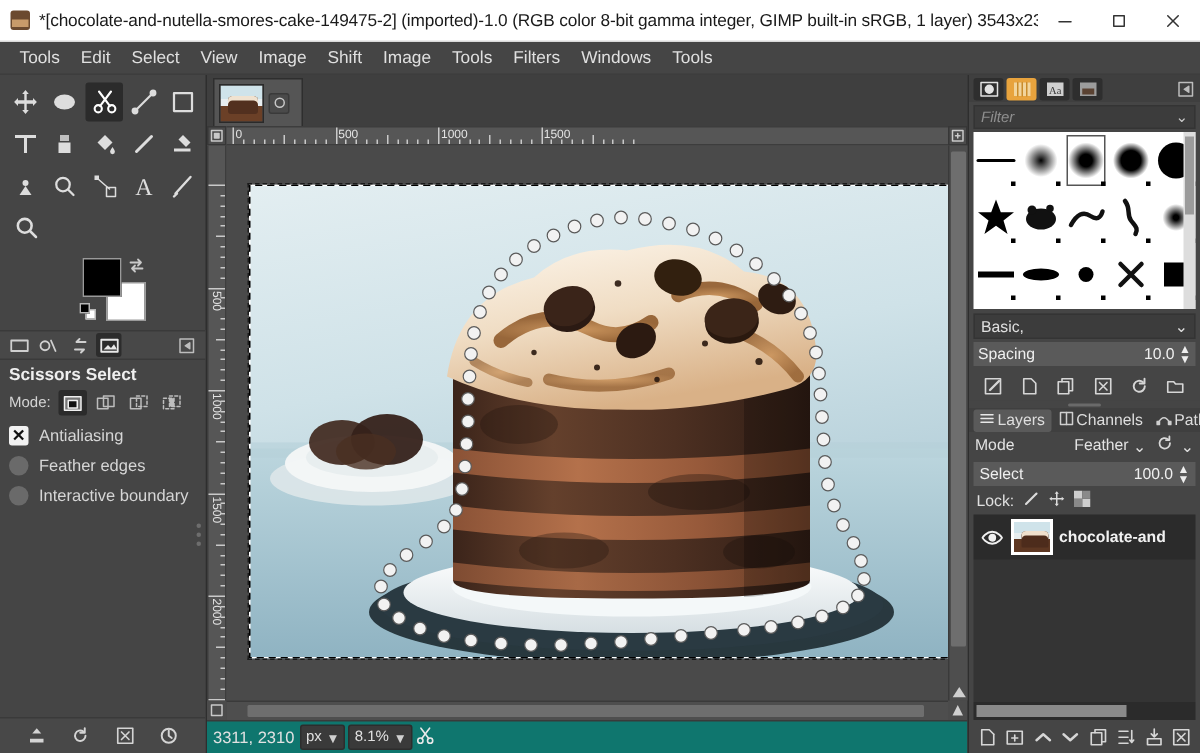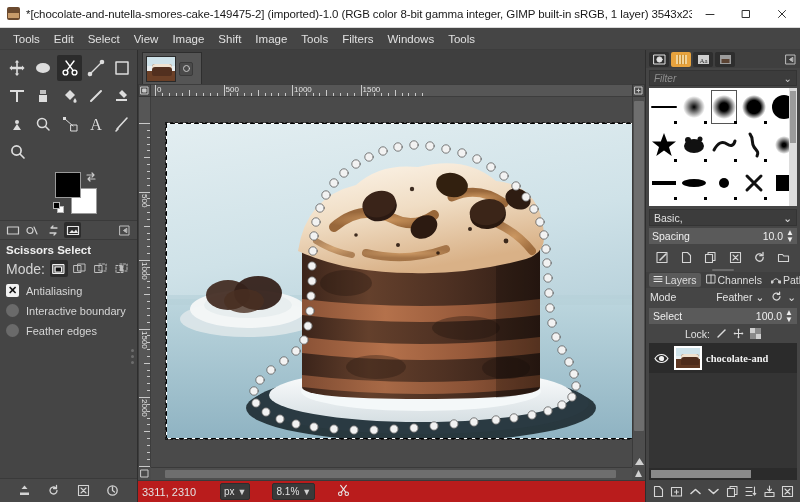--- a/index.html
+++ b/index.html
@@ -83,21 +83,21 @@
     padding: 0 4px; border-top: 1px solid #3a3a3a; border-bottom: 1px solid #3a3a3a;
     background: #484848;
   }
   .dockicons .di { width: 17px; height: 16px; display:flex; align-items:center; justify-content:center;}
   .dockicons .di.sel { background: #2c2c2c; border-radius:2px; }
   .dockicons .spacer { flex: 1; }
 
   .tooloptions { flex: 1; background: #454545; padding: 4px 6px; min-height:0; position:relative;}
   .to-title { font-size: 11.5px; font-weight: bold; color: #efefef; margin-bottom: 4px; }
   .to-moderow { display: flex; align-items: center; gap: 3px; margin-bottom: 7px; }
-  .to-moderow .lbl { font-size: 14px; color: #d4d4d4; margin-right: 2px;}
+  .to-moderow .lbl { font-size: 10px; color: #d4d4d4; margin-right: 2px;}
   .modebtn { width: 19px; height: 17px; display:flex; align-items:center; justify-content:center; border-radius:2px;}
   .modebtn.active { background: #2b2b2b; }
   .chkrow { display:flex; align-items:center; gap:7px; margin-bottom:7px; }
   .chk {
     width: 13px; height: 13px; border-radius: 2px;
     background: #f2f2f2; display:flex; align-items:center; justify-content:center;
     color:#111; font-size:11px; font-weight:bold;
   }
   .chk.off { background: #6a6a6a; border-radius: 50%; }
   .chkrow .ctext { font-size: 11px; color: #d6d6d6; }
@@ -157,21 +157,21 @@
   .vscroll { width:13px; background:#4e4e4e; flex:none; position:relative; border-left:1px solid #3a3a3a;}
   .vscroll .thumbv { position:absolute; left:1px; right:1px; top:4px; height:330px; background:#6e6e6e; border-radius:1px;}
   .vscroll .arr { position:absolute; left:0; right:0; height:12px; display:flex;align-items:center;justify-content:center;}
 
   .hscrollrow { height:13px; display:flex; flex:none; }
   .hscroll { flex:1; background:#4e4e4e; position:relative; border-top:1px solid #3a3a3a;}
   .hscroll .thumbh { position:absolute; top:2px; bottom:2px; left:14px; right:16px; background:#6e6e6e; border-radius:1px;}
   .navbtn { width:13px; background:#4b4b4b; display:flex;align-items:center;justify-content:center; }
 
   .statusbar {
-    height:22px; background:#b91c1c; display:flex; align-items:center; gap:22px;
+    height:22px; background:#0f766e; display:flex; align-items:center; gap:2px;
     padding: 0 4px; flex:none; border-top:1px solid #3a3a3a;
   }
   .statusbar .pos { font-size:11px; color:#e2e2e2; min-width:56px; }
   .sbsel {
     background:#3a3a3a; border:1px solid #2d2d2d; height:17px; border-radius:2px;
     display:flex; align-items:center; padding:0 3px; gap:3px; font-size:10px; color:#e0e0e0;
   }
   .sbsel .cv { font-size:9px; color:#d0d0d0;}
   .sbhint { font-size:11px; color:#e6e6e6; white-space:nowrap; }
 
@@ -219,35 +219,35 @@
   .lcptabs { height:16px; display:flex; align-items:center; gap:1px; padding:0 3px; background:#3f3f3f;}
   .lcptab { display:flex; align-items:center; gap:2px; padding:1px 4px; font-size:10.5px; color:#ddd; border-radius:2px;}
   .lcptab.active { background:#5a5a5a; }
   .lcptabs .spacer{flex:1;}
 
   .moderow2 { height:18px; display:flex; align-items:center; gap:3px; padding:0 4px; font-size:10.5px; color:#e3e3e3;}
   .moderow2 .spacer{flex:1;}
   .modesel { display:flex; align-items:center; gap:3px; }
   .opacityrow { height:16px; background:#5a5a5a; margin:2px 3px; display:flex; align-items:center; padding:0 4px; font-size:10.5px; color:#efefef;}
   .opacityrow .spacer{flex:1;}
-  .lockrow { height:16px; display:flex; align-items:center; gap:6px; padding:0 5px; font-size:10.5px; color:#e0e0e0;justify-content:center;}
+  .lockrow { height:16px; display:flex; align-items:center; gap:6px; padding:0 5px; font-size:10.5px; color:#e0e0e0;}
 
   .layerlist { flex:1; background:#343434; margin:1px 3px 0; min-height:0; position:relative; overflow:hidden;}
   .layerrow { height:30px; display:flex; align-items:center; gap:4px; background:#2b2b2b; padding:0 4px;}
   .layerrow .eye { width:17px; display:flex; align-items:center; justify-content:center;}
   .layerrow .lthumb {
     width:28px; height:24px; border:2px solid #fff;
     background: linear-gradient(#cfe3ea 0 38%, #e6edef 38% 56%, #5d3722 56% 100%);
     position:relative; overflow:hidden; flex:none;
   }
   .layerrow .lthumb:after{
     content:""; position:absolute; left:5px; top:6px; width:18px; height:11px;
     background:#4d2c1c; border-radius:3px 3px 1px 1px; box-shadow: inset 0 3px 0 #efe0cd;
   }
-  .layerrow .lname { font-size:10.5px; color:#f2f2f2; white-space:nowrap; overflow:hidden; font-weight:bold;font-family:Liberation Serif, serif;}
+  .layerrow .lname { font-size:10.5px; color:#f2f2f2; white-space:nowrap; overflow:hidden; font-weight:bold;}
 
   .layerbottombar { height:12px; margin:0 3px; background:#2b2b2b; position:relative;}
   .layerbottombar i { position:absolute; left:2px; top:2px; bottom:2px; width:100px; background:#8a8a8a;}
   .layerbtns { height:22px; display:flex; align-items:center; justify-content:space-between; padding:0 5px;}
   .layerbtns .lb { width:15px; height:15px; display:flex; align-items:center; justify-content:center;}
 
   svg { stroke-linecap: round; stroke-linejoin: round; }
 </style>
 </head>
 <body>
@@ -481,25 +481,25 @@
               </svg>
           </div>
         </div>
 
         <div class="chkrow">
           <span class="chk">✕</span>
           <span class="ctext">Antialiasing</span>
         </div>
         <div class="chkrow">
           <span class="chk off"></span>
-          <span class="ctext">Interactive boundary</span>
+          <span class="ctext">Feather edges</span>
         </div>
         <div class="chkrow">
           <span class="chk off"></span>
-          <span class="ctext">Feather edges</span>
+          <span class="ctext">Interactive boundary</span>
         </div>
 
         <div class="grip">
             <i></i>
             <i></i>
             <i></i>
           </div>
       </div>
 
       <div class="to-bottom">

